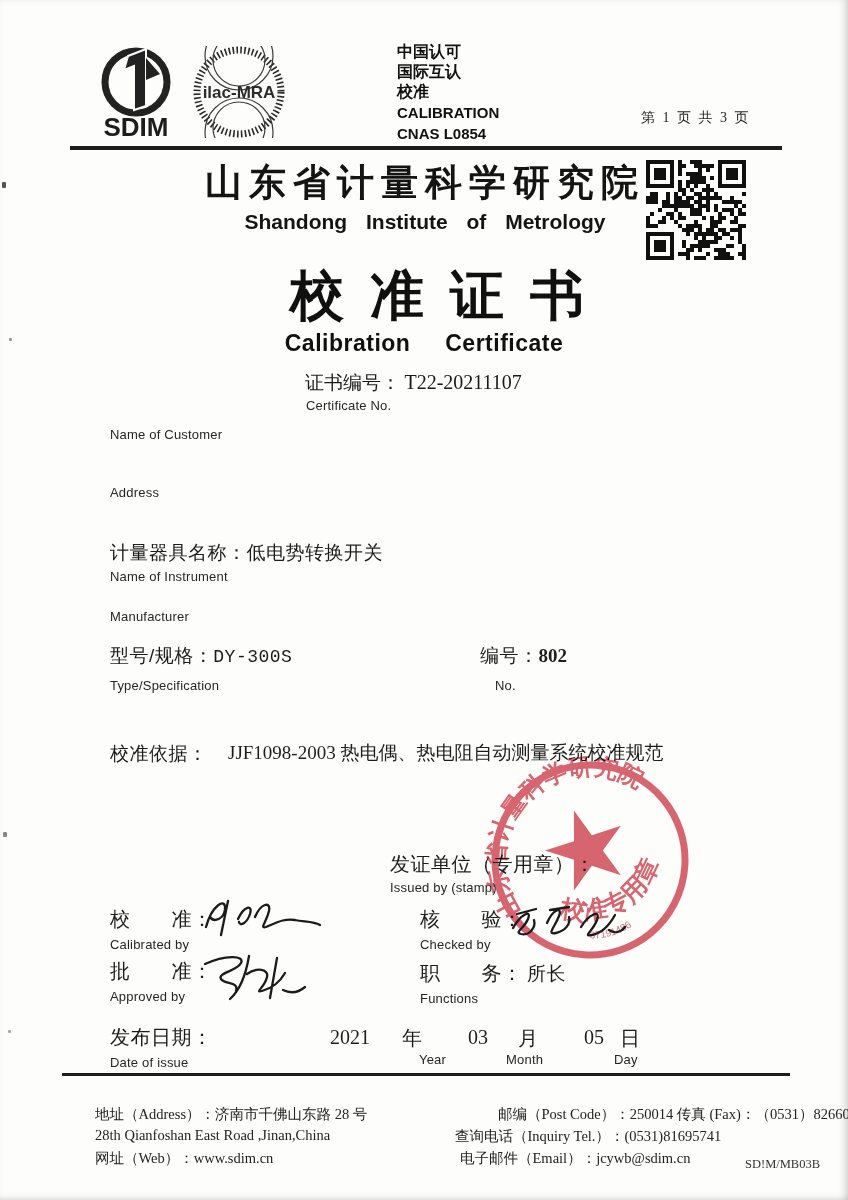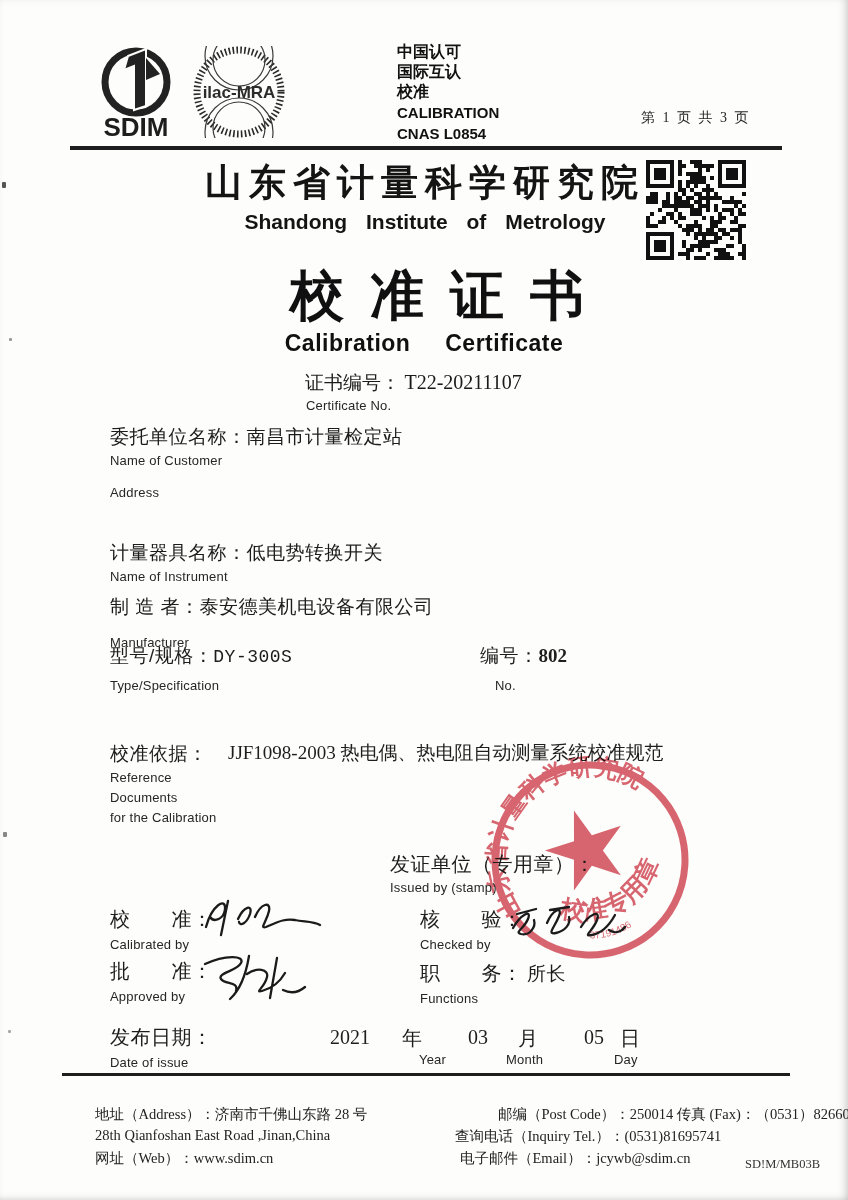--- a/index.html
+++ b/index.html
@@ -303,54 +303,47 @@
   <div class="abs big-title center848" style="top:260px;">校准证书</div>
   <div class="abs big-sub center848" style="top:330px;">Calibration  Certificate</div>
 
   <div class="abs" style="left:305px; top:370px;">
     <span class="certno-cn">证书编号：</span>
     <span class="certno-val">T22-20211107</span>
   </div>
   <div class="abs en" style="left:306px; top:398px;">Certificate No.</div>
 
   <div class="abs" style="left:110px; top:424px;">
-    <div><span class="cn">委托单位名称：</span><span class="cn">南昌市计量检定站</span></div>
     <div class="en" style="margin-top:3px;">Name of Customer</div>
   </div>
 
   <div class="abs" style="left:110px; top:482px;">
     <div class="en" style="margin-top:3px;">Address</div>
   </div>
 
   <div class="abs" style="left:110px; top:540px;">
     <div><span class="cn">计量器具名称：</span><span class="cn">低电势转换开关</span></div>
     <div class="en" style="margin-top:3px;">Name of Instrument</div>
   </div>
 
   <div class="abs" style="left:110px; top:594px;">
-    <div><span class="cn">制 造 者：</span><span class="cn">泰安德美机电设备有限公司</span></div>
     <div class="en" style="margin-top:15px;">Manufacturer</div>
   </div>
 
   <div class="abs" style="left:110px; top:643px;">
     <span class="cn">型号/规格：</span><span class="cn mono" style="font-size:18px;">DY-300S</span>
   </div>
   <div class="abs" style="left:480px; top:643px;">
     <span class="cn">编号：</span><span class="serif" style="font-size:19px; font-weight:700;">802</span>
   </div>
   <div class="abs en" style="left:110px; top:678px;">Type/Specification</div>
   <div class="abs en" style="left:495px; top:678px;">No.</div>
 
   <div class="abs cn" style="left:110px; top:741px;">校准依据：</div>
   <div class="abs serif" style="left:228px; top:740px; font-size:19px; white-space:nowrap;">JJF1098-2003 热电偶、热电阻自动测量系统校准规范</div>
-  <div class="abs en" style="left:110px; top:768px; line-height:20px;">
-    <div>Reference</div>
-    <div>Documents</div>
-    <div>for the Calibration</div>
-  </div>
 
   <div class="abs stamp-wrap" style="left:472px; top:742px; width:236px; height:236px;">
     <svg width="236" height="236" viewBox="-118 -118 236 236">
       <defs>
         <path id="arcTop" d="M -72 48 A 86 86 0 1 1 72 48" fill="none"></path>
         <path id="arcMid" d="M -60 30 A 78 78 0 0 0 60 30" fill="none"></path>
         <path id="arcBot" d="M -42 66 A 76 76 0 0 0 42 66" fill="none"></path>
       </defs>
       <circle cx="0" cy="0" r="95" fill="none" stroke="#d4515e" stroke-width="7"></circle>
       <polygon points="0,-52 9.4,-22.9 39.9,-23 15.2,-5.1 24.7,24 0,6 -24.7,24 -15.2,-5.1 -39.9,-23 -9.4,-22.9" fill="#d4515e"></polygon>

